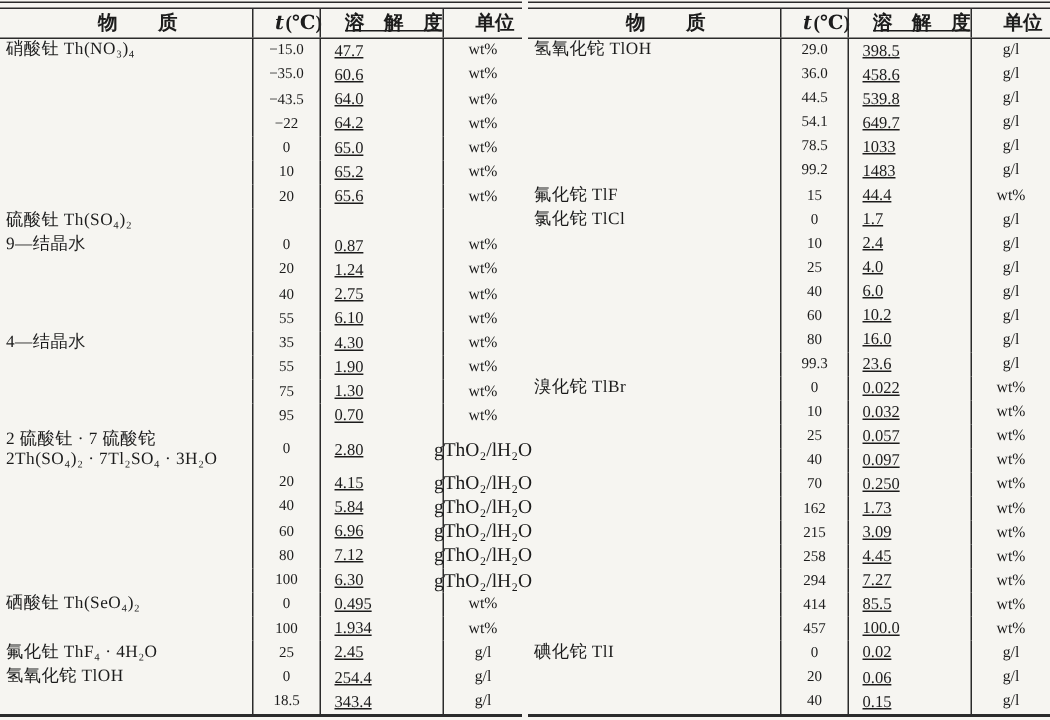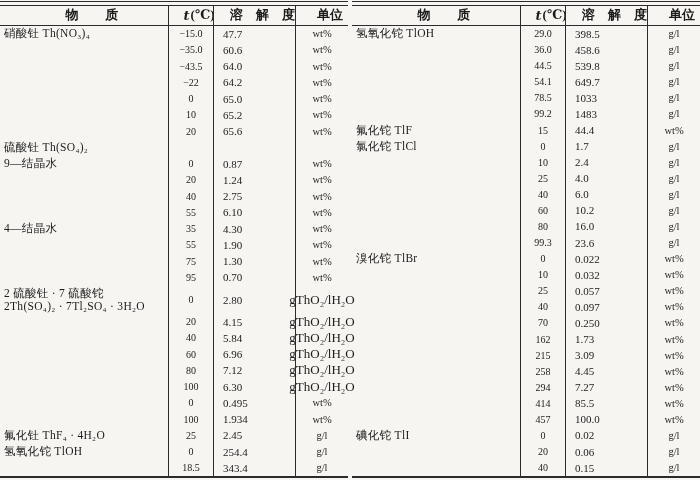--- a/index.html
+++ b/index.html
@@ -31,21 +31,21 @@
     align-items:center;
   }
   .tbody{flex:1;display:flex;flex-direction:column;align-items:flex-end;}
   .row{display:flex;align-items:center;}
   .t0 .row{height:16.25px;}
   .t0 .row.tall{height:28px;}
   .t1 .row{height:16.09px;}
   .c{box-sizing:border-box;height:100%;display:flex;align-items:center;overflow:visible;}
   .c.name{width:168px;padding-left:4px;font-size:11.5px;letter-spacing:0.3px;}
   .c.temp{width:45px;justify-content:center;border-left:1px solid #2b2b2b;font-size:10px;}
-  .c.sol{width:82px;padding-left:9px;border-left:1px solid #2b2b2b;font-size:11px;}
+  .c.sol{width:82px;padding-left:9px;border-left:1px solid #2b2b2b;font-size:11px;text-decoration:underline;}
   .c.unit{width:53px;justify-content:center;border-left:1px solid #2b2b2b;font-size:10.5px;white-space:nowrap;}
   .thead .c{font-size:13px;justify-content:center;padding-left:16px;}
   .thead .c.name{justify-content:center;}
   .thead .c.temp i{font-style:italic;margin-right:1px;font-family:"DejaVu Serif",serif;}
   .row .c.name{flex-direction:column;align-items:flex-start;justify-content:center;}
   .row .c.name div{line-height:13px;white-space:nowrap;}
   .row .c.unit.longunit{font-size:13px;}
 </style>
 </head>
 <body>
@@ -200,20 +200,23 @@
           <div class="c sol">7.12</div>
           <div class="c unit longunit">gThO₂/lH₂O</div>
         </div>
         <div class="row">
           <div class="c name"></div>
           <div class="c temp">100</div>
           <div class="c sol">6.30</div>
           <div class="c unit longunit">gThO₂/lH₂O</div>
         </div>
         <div class="row">
+          <div class="c name">
+            <div>硒酸钍 Th(SeO₄)₂</div>
+          </div>
           <div class="c temp">0</div>
           <div class="c sol">0.495</div>
           <div class="c unit">wt%</div>
         </div>
         <div class="row">
           <div class="c name"></div>
           <div class="c temp">100</div>
           <div class="c sol">1.934</div>
           <div class="c unit">wt%</div>
         </div>

